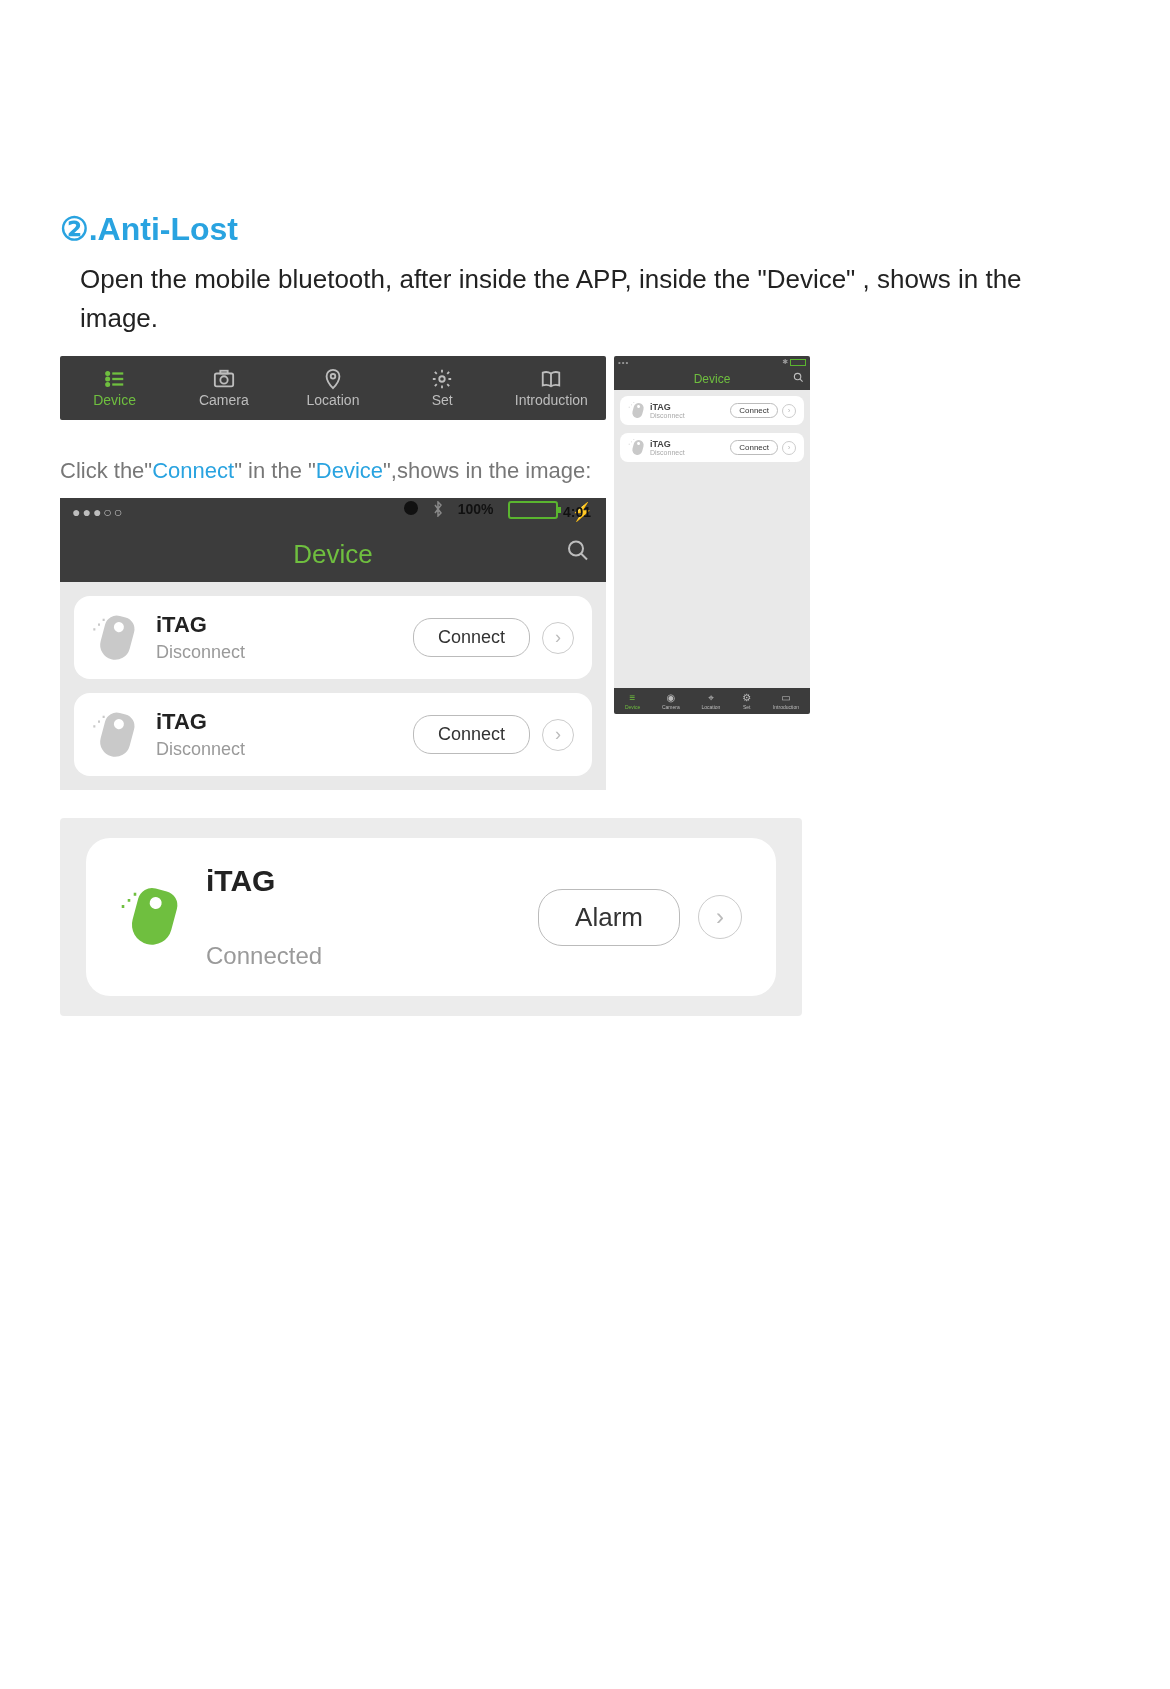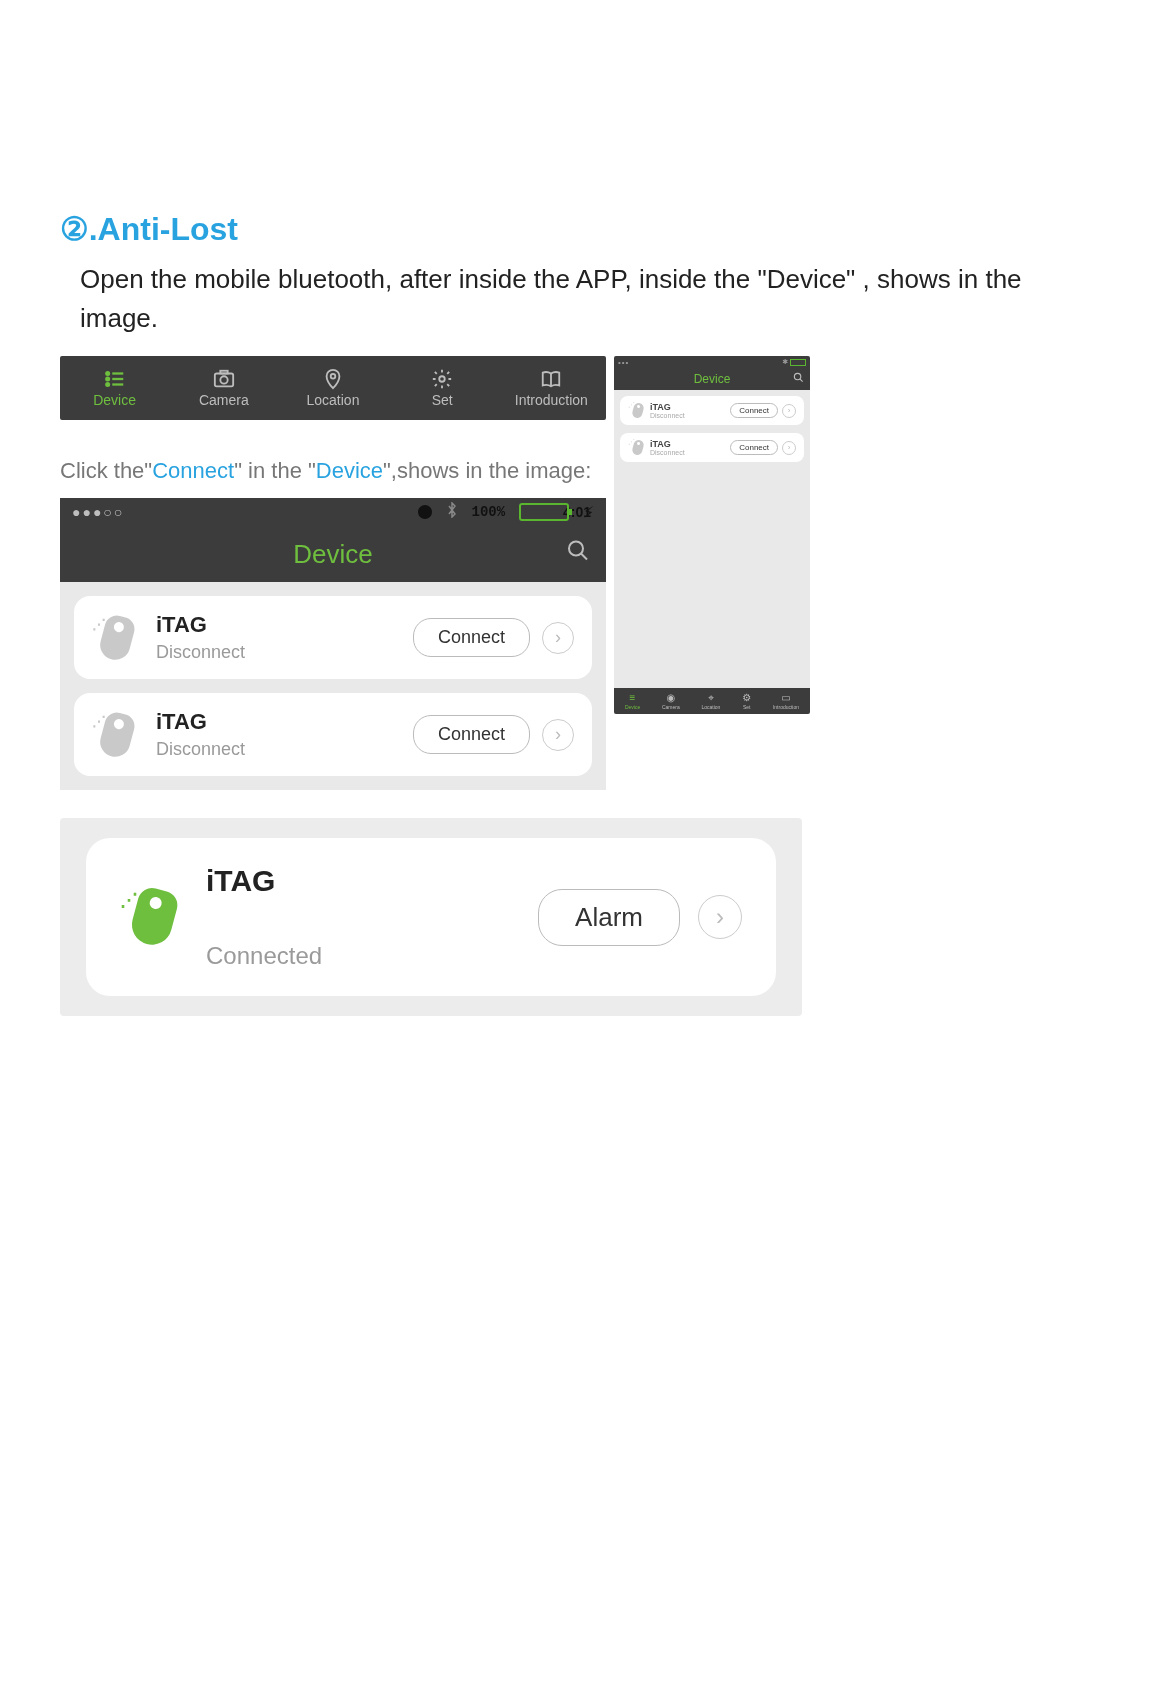--- a/index.html
+++ b/index.html
@@ -65,21 +65,21 @@
   
   .device-app {
     background: #e9e9e9;
     border-radius: 0;
   }
   .statusbar {
     background: #3c3c3c; height: 28px; display:flex; align-items:center;
     justify-content:space-between; padding:0 12px; color:#bdbdbd; font-size:14px;
   }
   .sb-dots { letter-spacing: 2px; font-weight:bold; }
-  .sb-right { display:flex; align-items:center; gap:14px;font-family:Liberation Mono, monospace; }
+  .sb-right { display:flex; align-items:flex-start; gap:14px; }
   .sb-alarm { width:14px; height:14px; border-radius:50%; background:#111; position:relative; }
   .sb-bt { color:#888; }
   .sb-batt {
     width: 50px; height: 18px; border:2px solid #5ab52f; border-radius:3px;
     position:relative; display:inline-block;
   }
   .sb-batt::after {
     content:""; position:absolute; right:-5px; top:4px; width:3px; height:6px; background:#5ab52f;
   }
   .sb-batt-fill { background:#5ab52f; height:100%; width:70%; }

